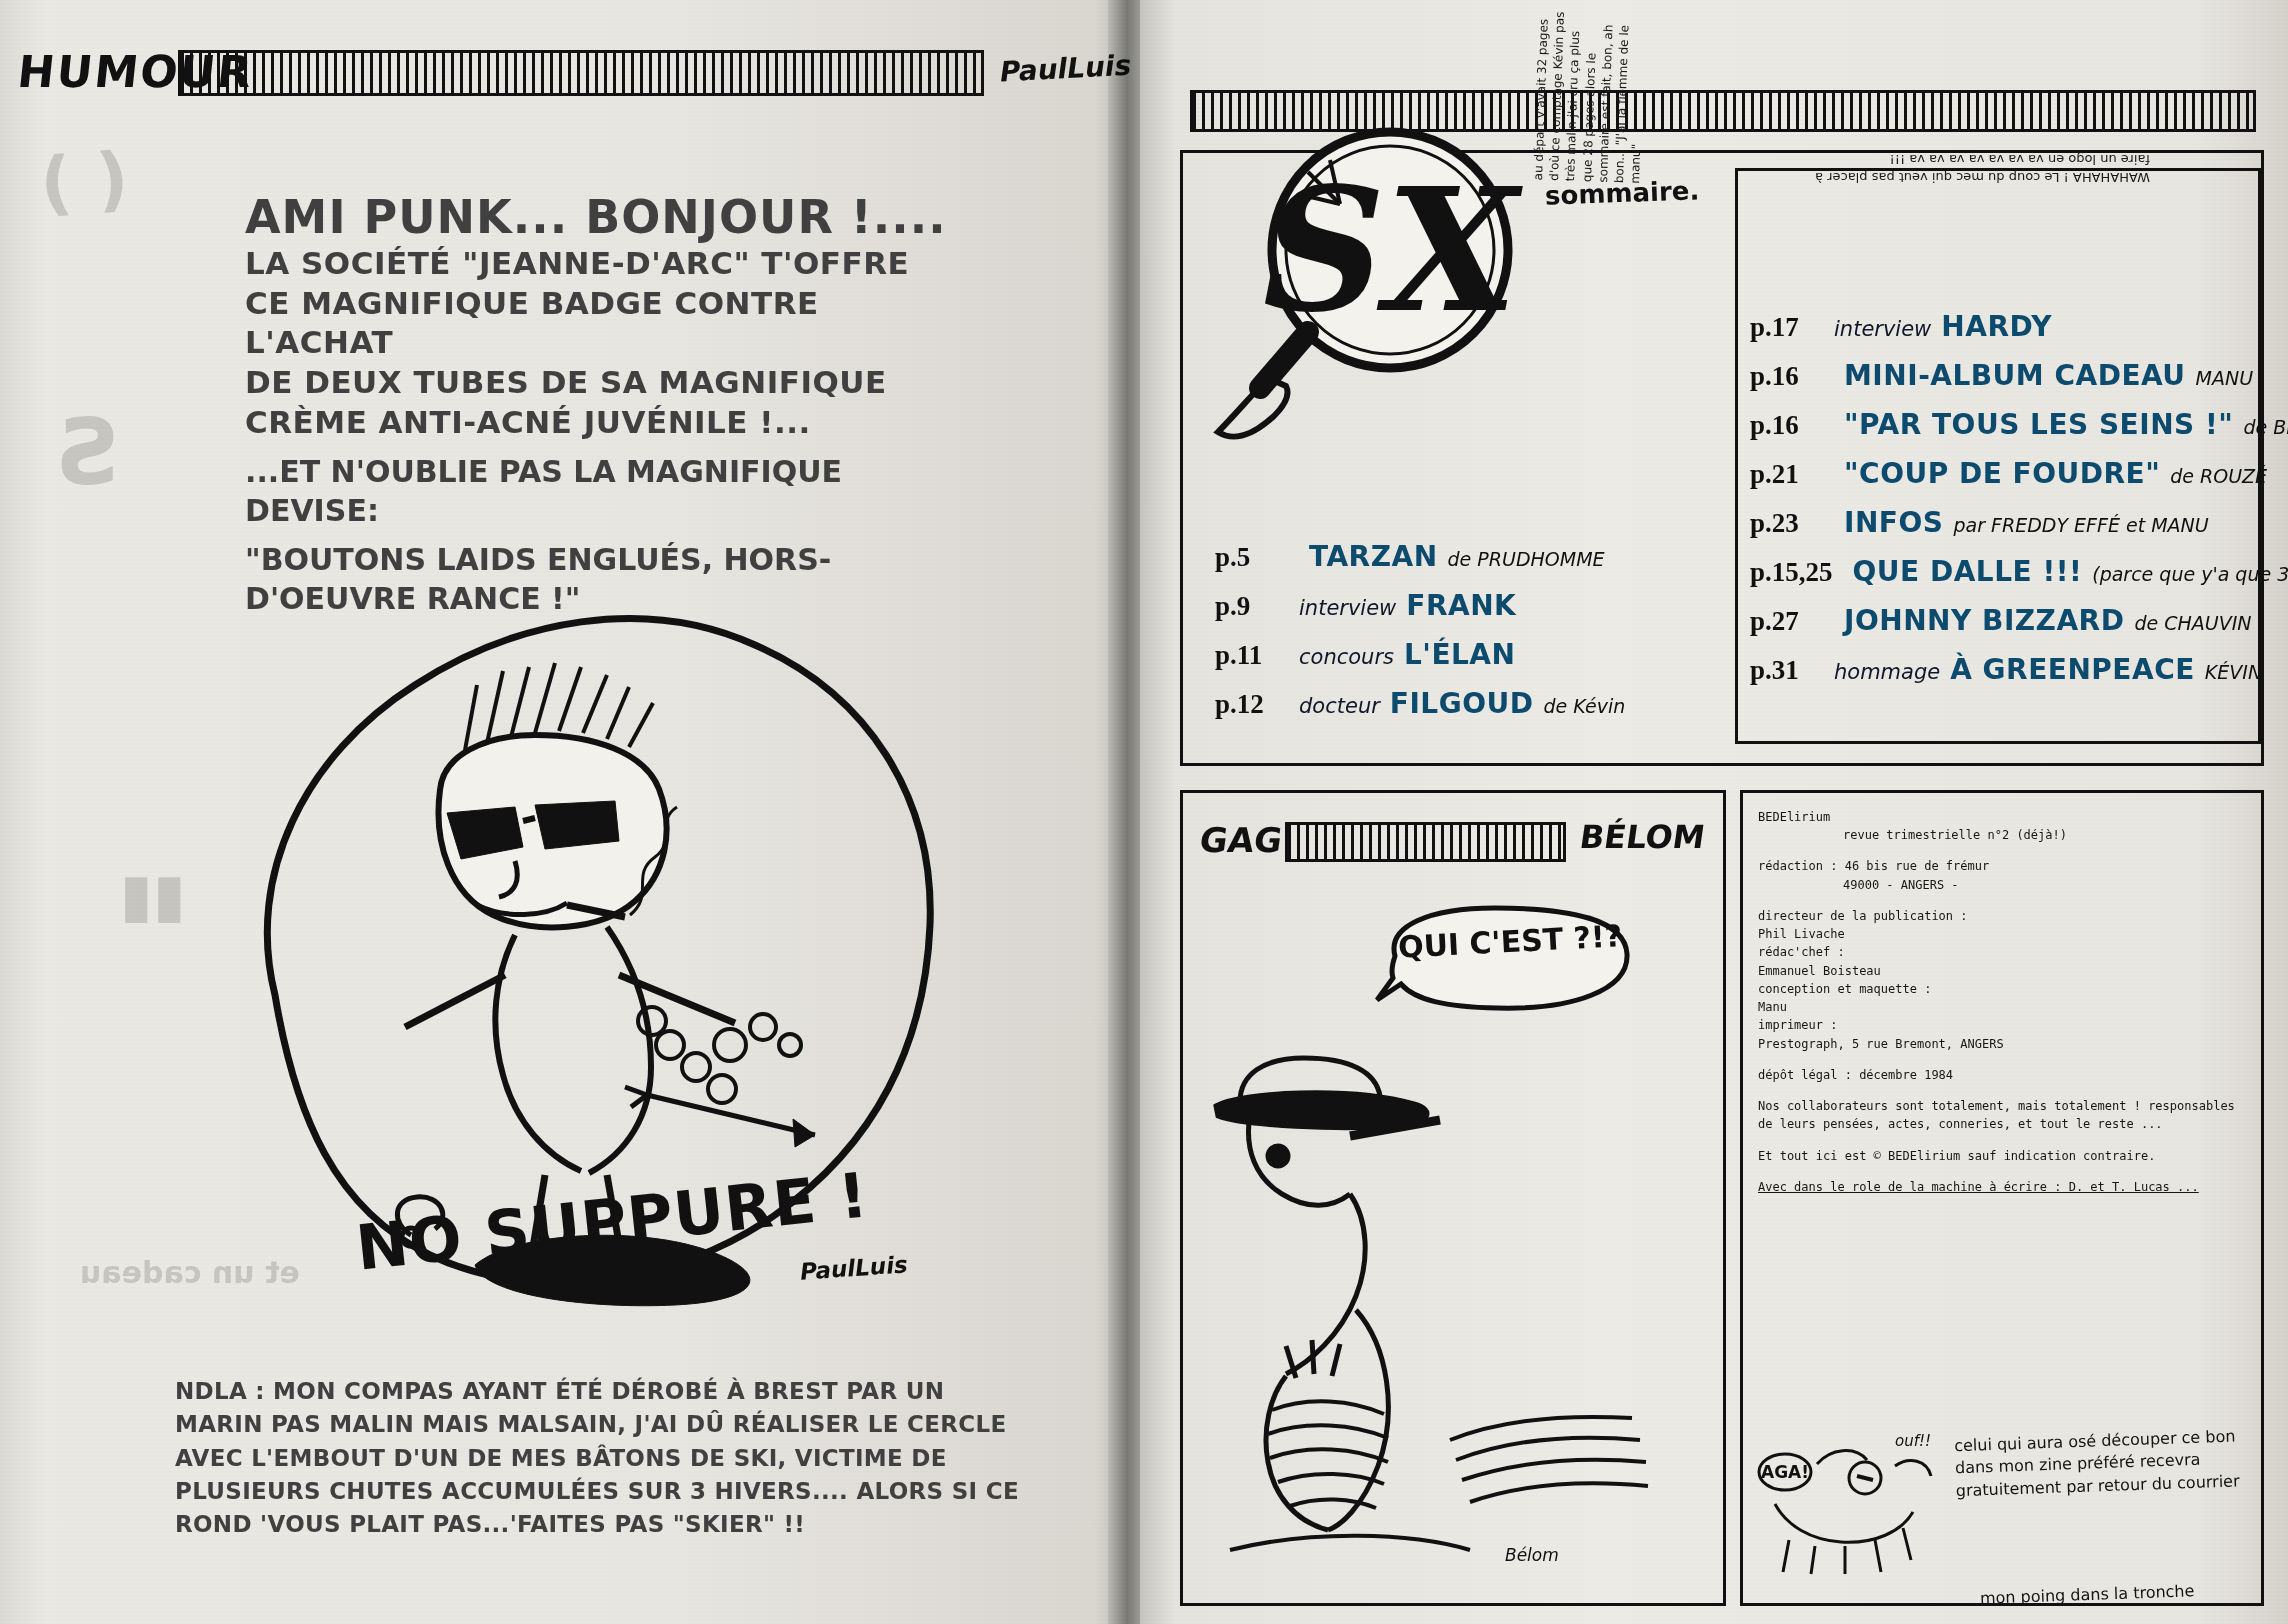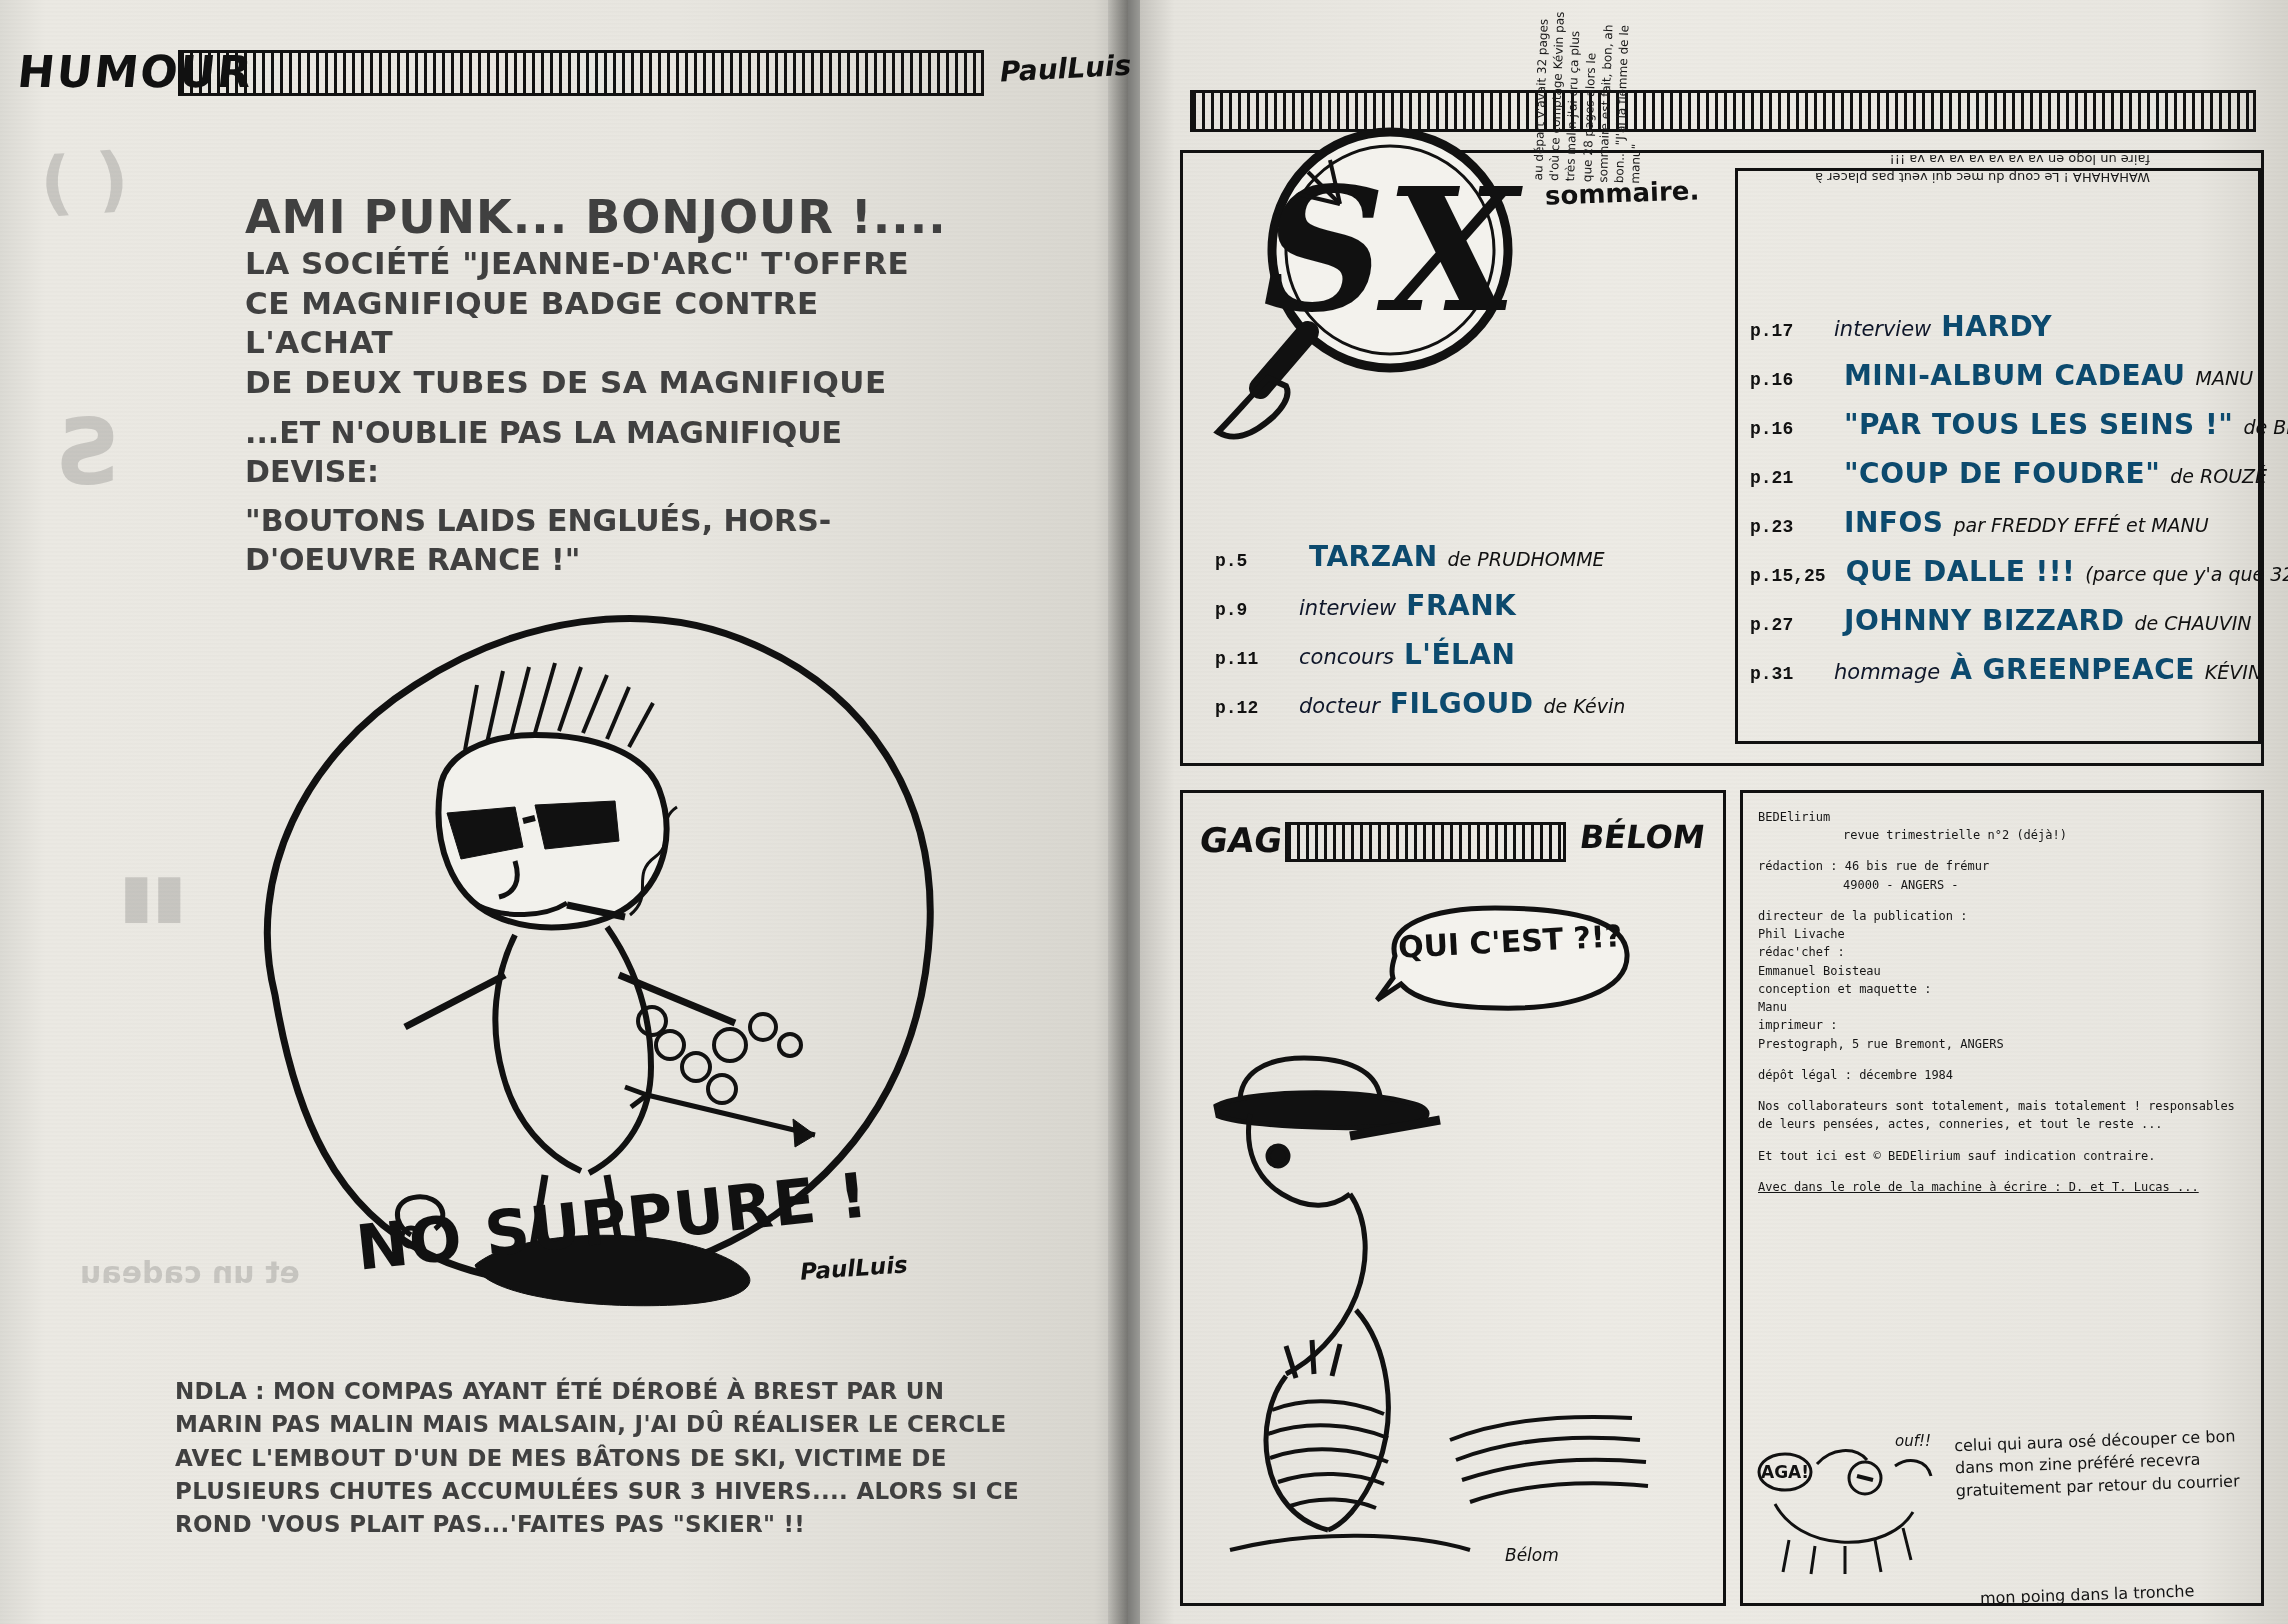--- a/index.html
+++ b/index.html
@@ -54,21 +54,21 @@
   .panel{position:absolute;border:3px solid #111;background:transparent;}
 
   #sommaire-panel{left:1180px;top:150px;width:1078px;height:610px;}
   #loupe{position:absolute;left:1190px;top:120px;width:400px;height:330px;}
 
   #somm-label{position:absolute;left:1545px;top:178px;font-size:26px;
      font-family:"DejaVu Sans",sans-serif;font-weight:700;color:#111;transform:rotate(-2deg);}
 
   .somm-col{position:absolute;}
   .somm-row{display:flex;align-items:baseline;gap:10px;margin-bottom:16px;white-space:nowrap;}
-  .pg{font-size:18px;font-family:Liberation Mono, monospace;font-weight:700;color:#111;min-width:74px;}
+  .pg{font-size:27px;font-family:Liberation Serif, serif;font-weight:700;color:#111;min-width:74px;}
   .kind{font-size:21px;font-family:"DejaVu Sans",sans-serif;color:#0f172a;font-style:italic;}
   .ttl{font-size:28px;font-family:"DejaVu Sans",sans-serif;font-weight:700;color:#0c4a6e;letter-spacing:.5px;}
   .by{font-size:19px;font-family:"DejaVu Sans",sans-serif;color:#111;font-style:italic;}
 
   #somm-left{left:1215px;top:540px;}
   #somm-right-box{position:absolute;left:1735px;top:168px;width:520px;height:570px;border:3px solid #111;}
   #somm-right{left:1750px;top:310px;}
 
   #vertnote{position:absolute;left:1530px;top:180px;width:170px;height:330px;font-size:12px;
      line-height:1.35;color:#1a1a1a;font-family:"DejaVu Sans",sans-serif;
@@ -122,20 +122,21 @@
 
   <div id="humour-title" class="hand">HUMOUR</div>
   <div id="top-rule"></div>
   <div id="paulluis-top">PaulLuis</div>
 
   <div id="headline">
     <div class="hand l1">AMI PUNK... BONJOUR !....</div>
     <div class="hand l">LA SOCIÉTÉ "JEANNE-D'ARC" T'OFFRE</div>
     <div class="hand l">CE MAGNIFIQUE BADGE CONTRE L'ACHAT</div>
     <div class="hand l">DE DEUX TUBES DE SA MAGNIFIQUE</div>
+    <div class="hand l">CRÈME ANTI-ACNÉ JUVÉNILE !...</div>
     <div class="hand devise">...ET N'OUBLIE PAS LA MAGNIFIQUE DEVISE:</div>
     <div class="hand devise">"BOUTONS LAIDS ENGLUÉS, HORS-D'OEUVRE RANCE !"</div>
   </div>
 
   <div id="blob-wrap">
     <svg width="760" height="740" viewBox="0 0 760 740">
       <path d="M60,420 C30,300 90,180 200,110 C300,45 430,20 540,70 C650,118 720,220 715,350
                C710,470 660,570 560,640 C460,710 320,730 215,680 C120,635 80,540 60,420 Z" fill="none" stroke="#111" stroke-width="7" stroke-linejoin="round"></path>
       <g stroke="#111" fill="#111">
 

